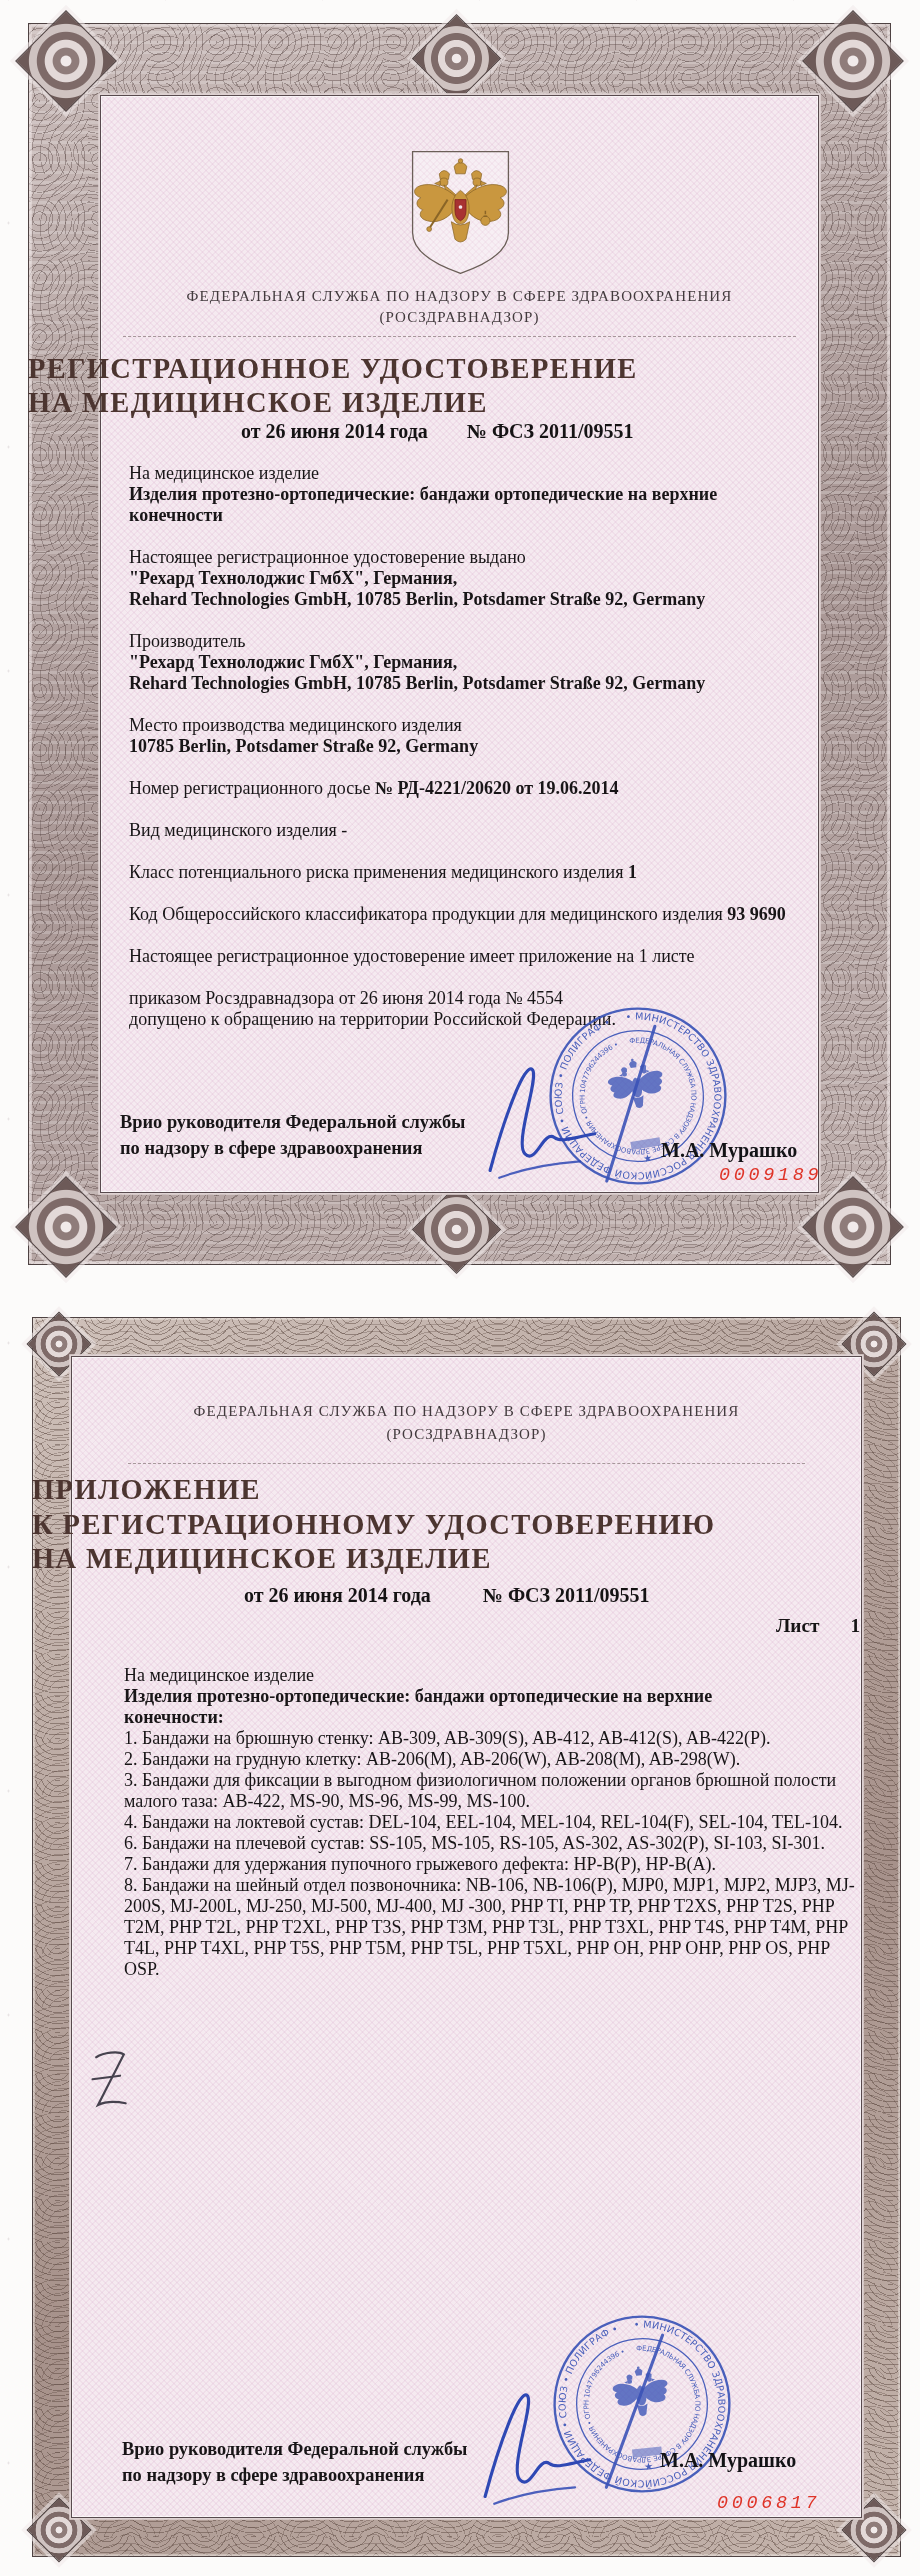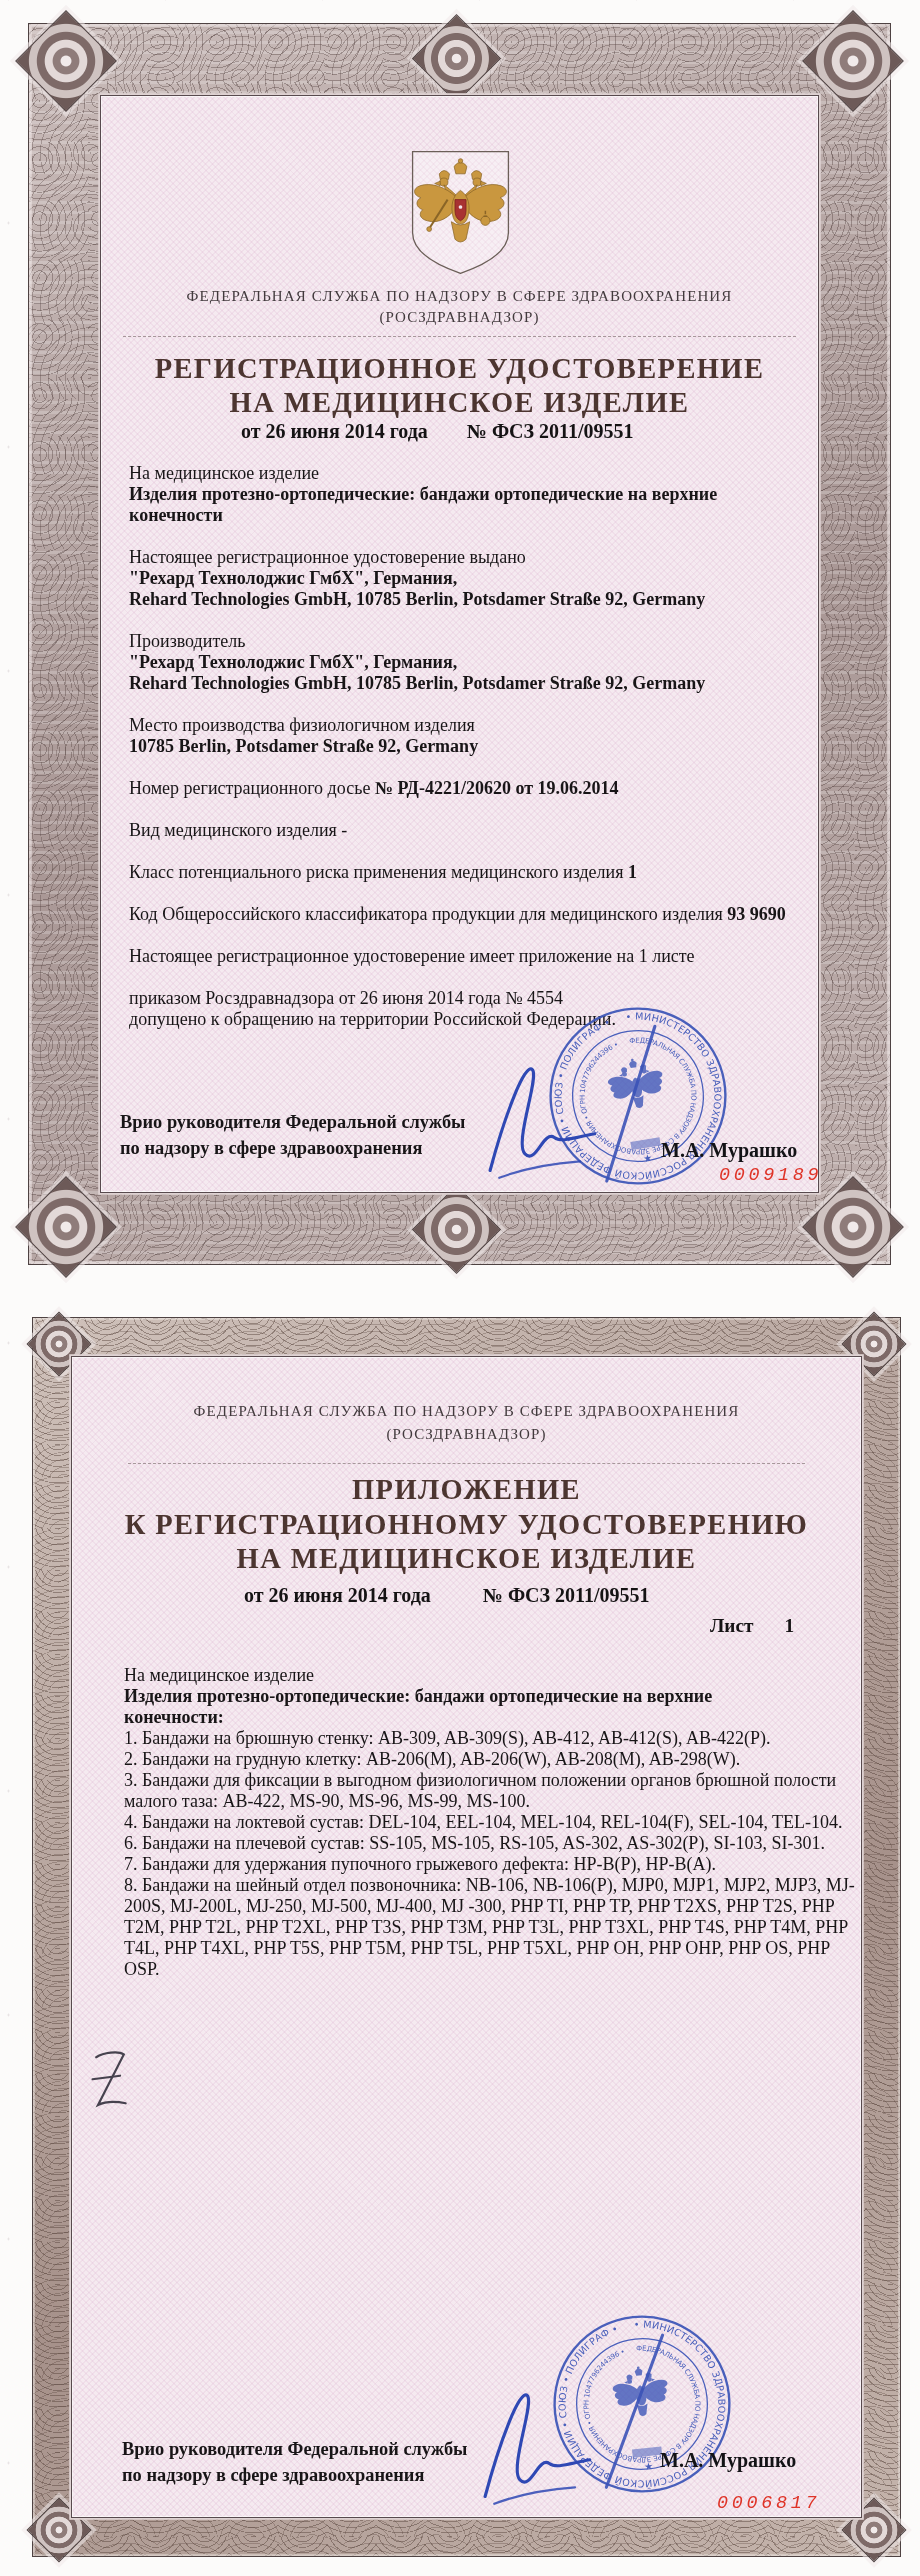--- a/index.html
+++ b/index.html
@@ -43,21 +43,21 @@
   .paper{position:absolute;border:0.9px solid #584a4e;box-shadow:0 0 0 1.8px #ded2d2, inset 0 0 0 0.9px rgba(255,255,255,.6);
     background:
       repeating-linear-gradient(45deg, rgba(214,164,199,.16) 0 1.4px, transparent 1.4px 4.6px),
       repeating-linear-gradient(-45deg, rgba(214,164,199,.16) 0 1.4px, transparent 1.4px 4.6px),
       #f5eaf0;}
   .doc1 .paper{inset:72px;}
   .doc2 .paper{inset:39px;}
   
   .agency{position:absolute;left:0;right:0;text-align:center;font-size:15px;letter-spacing:1.1px;color:#423a3d;}
   .rule{position:absolute;left:11%;right:11%;border-top:0.9px dashed #9a8a8d;opacity:.85;}
-  .title{position:absolute;left:0;right:0;text-align:center;font-weight:bold;color:#4c3530;font-size:28.5px;letter-spacing:1.4px;}
+  .title{position:absolute;left:0;right:0;text-align:left;font-weight:bold;color:#4c3530;font-size:28.5px;letter-spacing:1.4px;}
   .dateline{position:absolute;font-weight:bold;font-size:20px;color:#151314;white-space:nowrap;}
   .dateline .num{margin-left:39px;}
   .sheet{position:absolute;font-weight:bold;font-size:19.3px;color:#151314;}
   .sheet .sv{margin-left:31px;}
   .bodytext{position:absolute;font-size:18px;color:#181517;}
   .para{margin-top:21px;}
   .para:first-child{margin-top:0;}
   .tline{line-height:21px;white-space:nowrap;}
   .tline .b{font-weight:bold;}
   .item{line-height:21px;}
@@ -131,21 +131,21 @@
         <div class="tline"><span>Настоящее регистрационное удостоверение выдано</span></div>
         <div class="tline"><span class="b">"Рехард Технолоджис ГмбХ", Германия,</span></div>
         <div class="tline"><span class="b">Rehard Technologies GmbH, 10785 Berlin, Potsdamer Straße 92, Germany</span></div>
       </div>
       <div class="para">
         <div class="tline"><span>Производитель</span></div>
         <div class="tline"><span class="b">"Рехард Технолоджис ГмбХ", Германия,</span></div>
         <div class="tline"><span class="b">Rehard Technologies GmbH, 10785 Berlin, Potsdamer Straße 92, Germany</span></div>
       </div>
       <div class="para">
-        <div class="tline"><span>Место производства физиологичном изделия</span></div>
+        <div class="tline"><span>Место производства медицинского изделия</span></div>
         <div class="tline"><span class="b">10785 Berlin, Potsdamer Straße 92, Germany</span></div>
       </div>
       <div class="para">
         <div class="tline"><span>Номер регистрационного досье </span><span class="b">№ РД-4221/20620 от 19.06.2014</span></div>
       </div>
       <div class="para">
         <div class="tline"><span>Вид медицинского изделия -</span></div>
       </div>
       <div class="para">
         <div class="tline"><span>Класс потенциального риска применения медицинского изделия </span><span class="b">1</span></div>
@@ -218,21 +218,21 @@
 
   <div class="agency" style="top:86px;">ФЕДЕРАЛЬНАЯ СЛУЖБА ПО НАДЗОРУ В СФЕРЕ ЗДРАВООХРАНЕНИЯ</div>
   <div class="agency" style="top:109px;">(РОСЗДРАВНАДЗОР)</div>
   <div class="rule" style="top:146px;"></div>
   <div class="title" style="top:157px;">ПРИЛОЖЕНИЕ</div>
   <div class="title" style="top:192px;">К РЕГИСТРАЦИОННОМУ УДОСТОВЕРЕНИЮ</div>
   <div class="title" style="top:226px;">НА МЕДИЦИНСКОЕ ИЗДЕЛИЕ</div>
   <div class="dateline" style="left:212px;top:267px;">
     <span>от  26 июня 2014 года</span><span class="num" style="margin-left:52px;">№  ФСЗ 2011/09551</span>
   </div>
-  <div class="sheet" style="left:678px;top:298px;">
+  <div class="sheet" style="left:744px;top:298px;">
     <span>Лист</span><span class="sv">1</span>
   </div>
 
   <div class="bodytext" id="doc2-body" style="left:92px;top:348px;width:736px;">
       <div class="tline"><span>На медицинское изделие</span></div>
       <div class="tline"><span class="b">Изделия протезно-ортопедические: бандажи ортопедические на верхние</span></div>
       <div class="tline"><span class="b">конечности:</span></div>
       <div class="item">1. Бандажи на брюшную стенку: AB-309, AB-309(S), AB-412, AB-412(S), AB-422(P).</div>
       <div class="item">2. Бандажи на грудную клетку: AB-206(M), AB-206(W), AB-208(M), AB-298(W).</div>
       <div class="item">3. Бандажи для фиксации в выгодном физиологичном положении органов брюшной полости малого таза: AB-422, MS-90, MS-96, MS-99, MS-100.</div>

